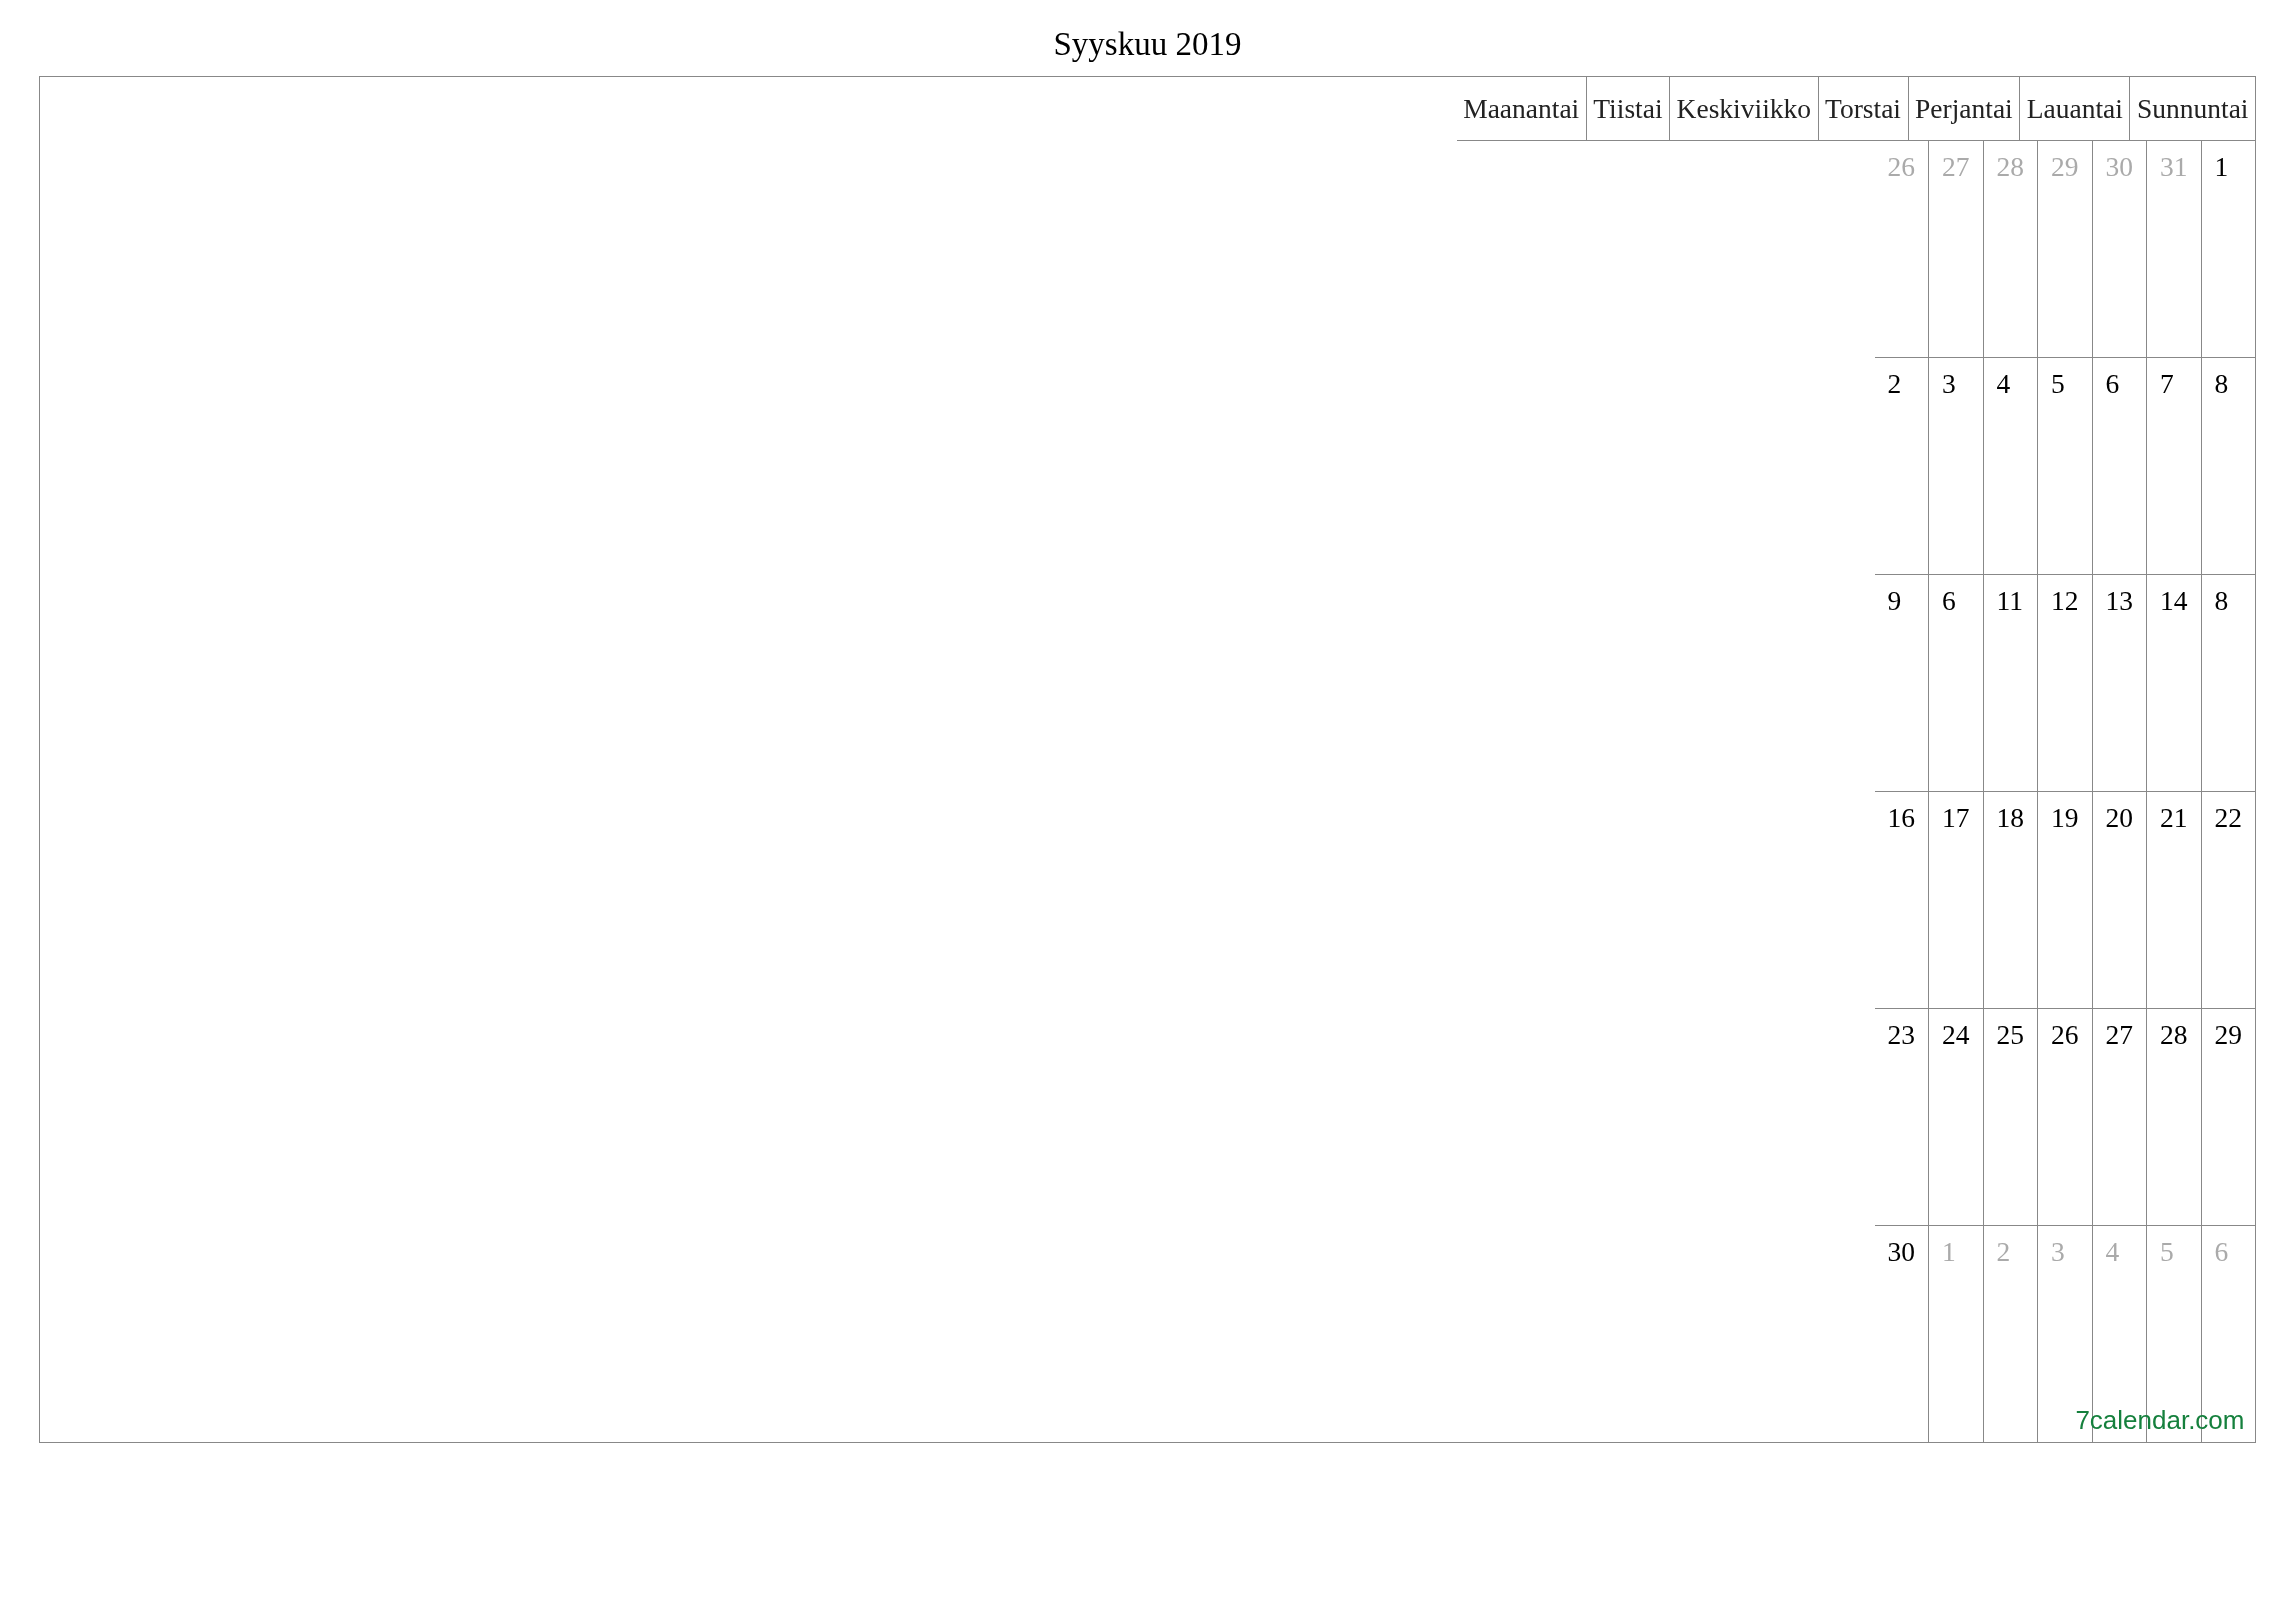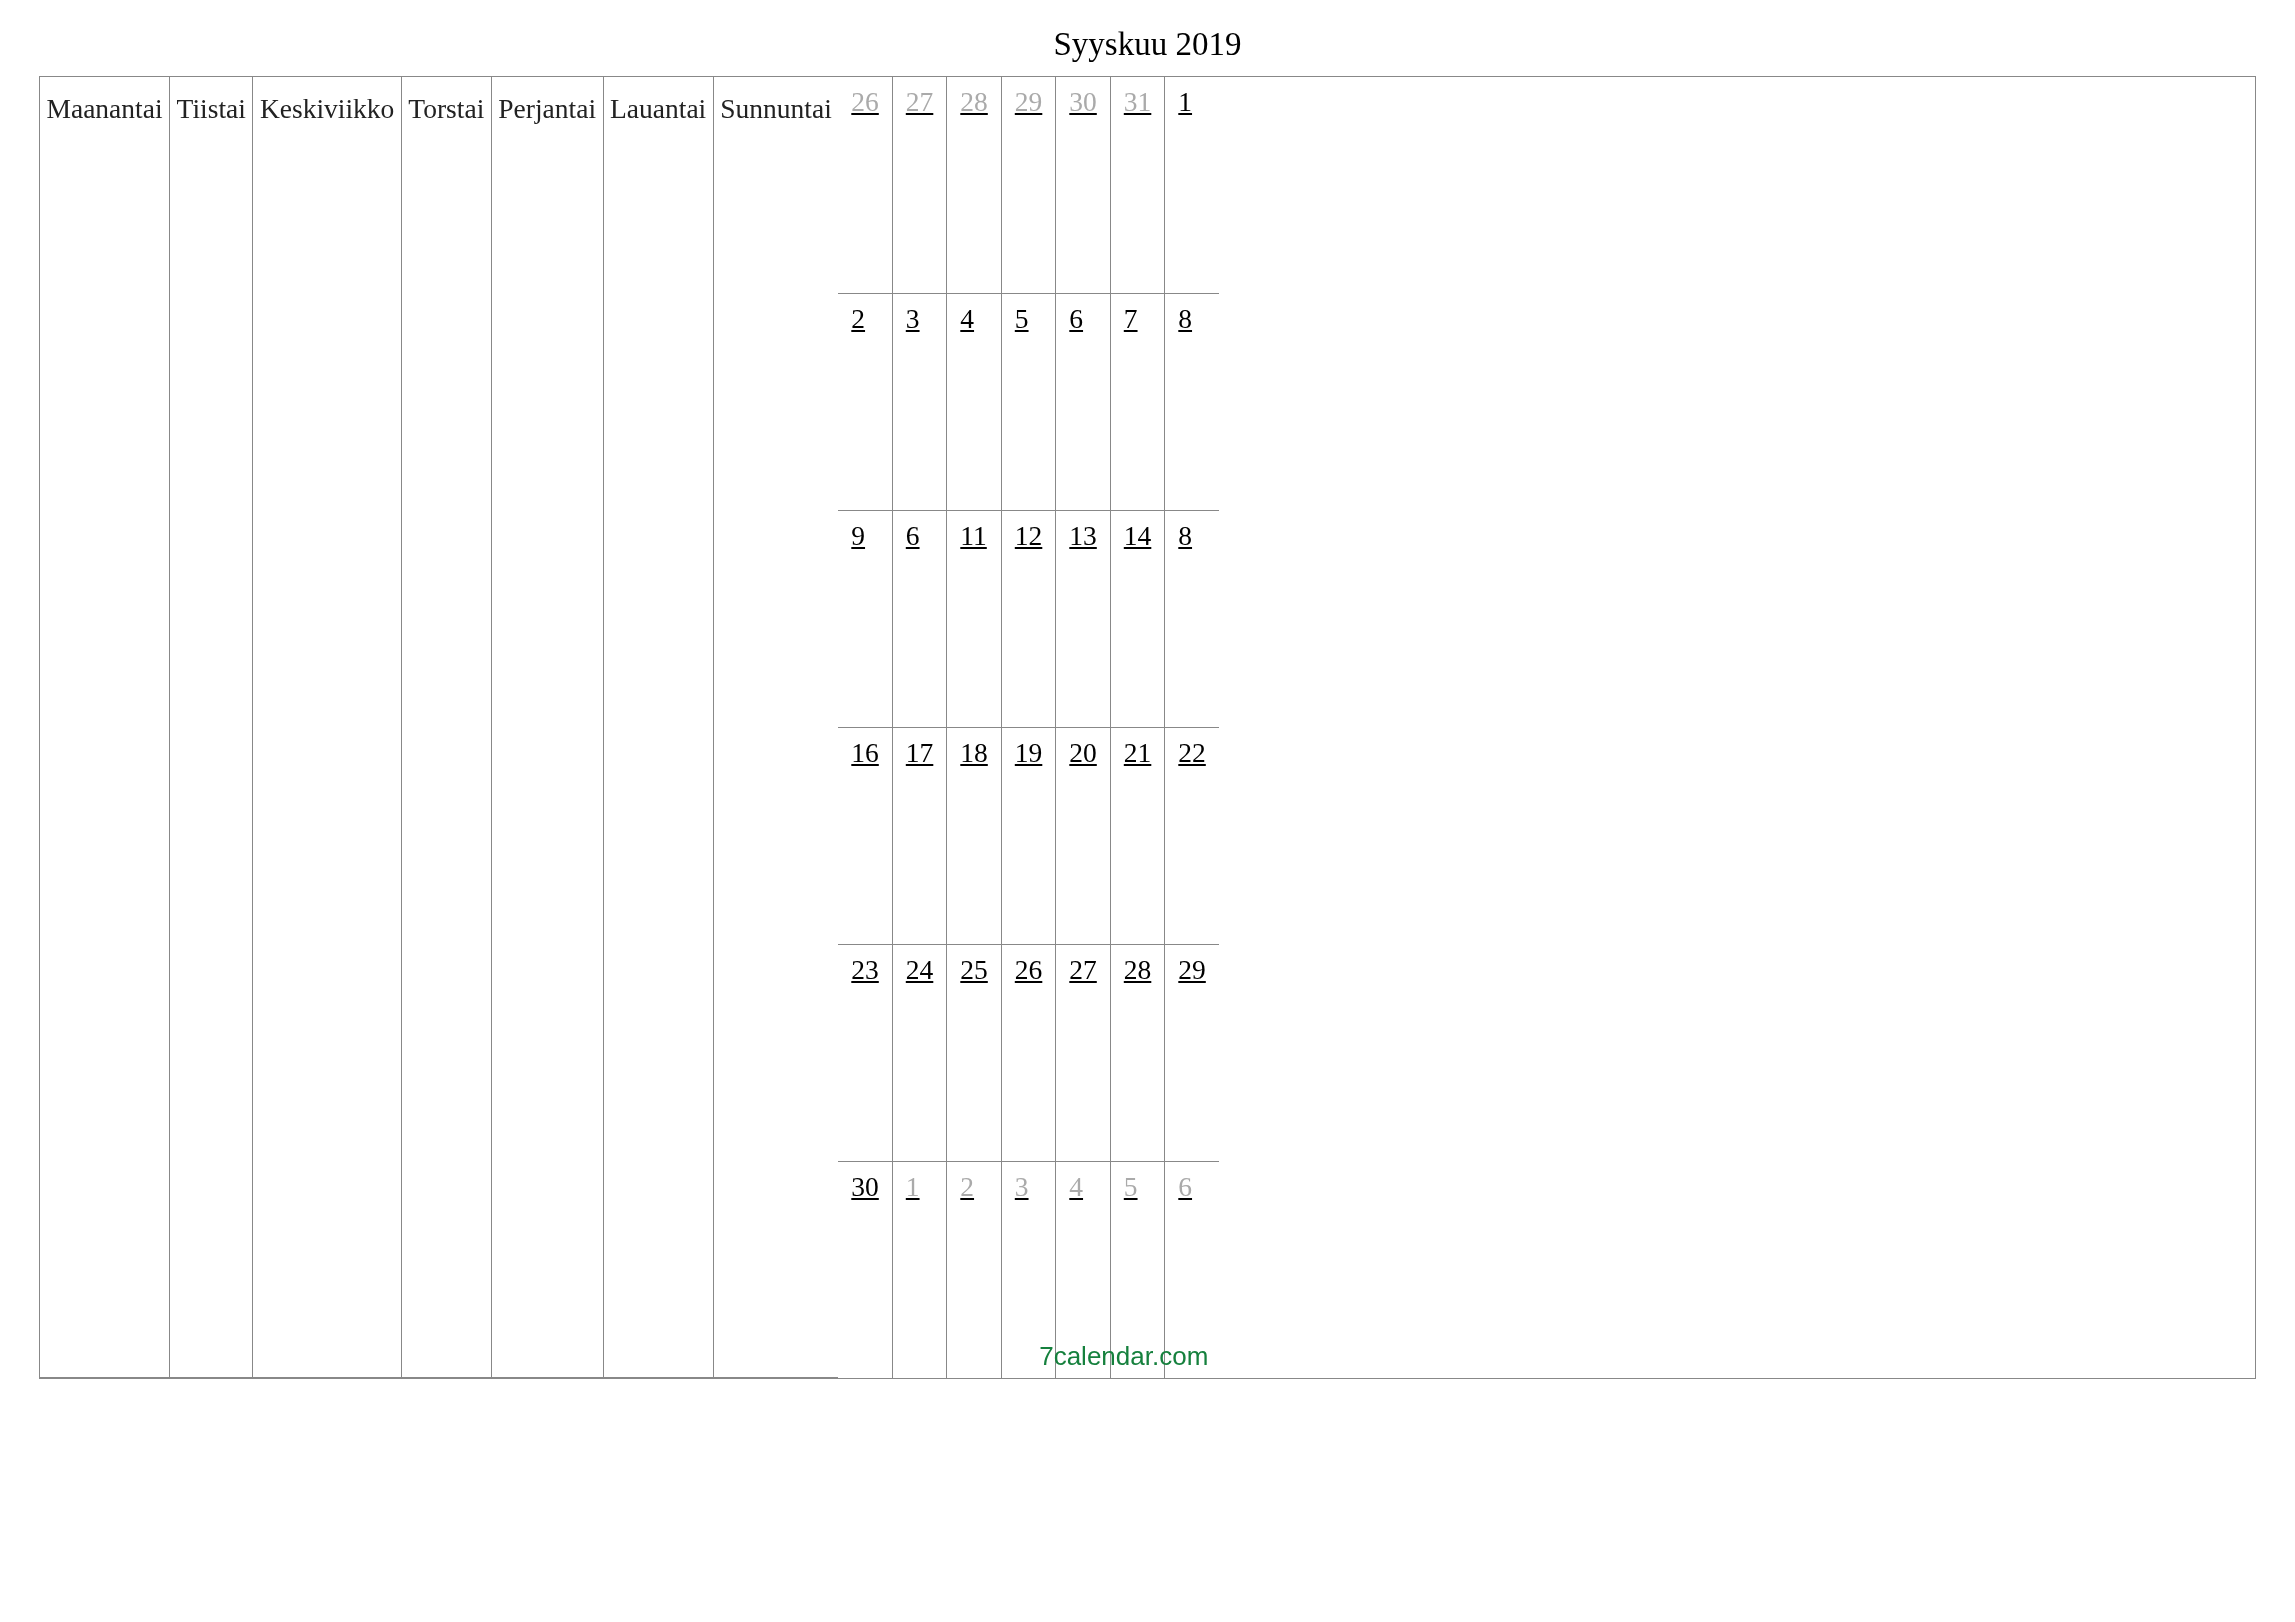--- a/index.html
+++ b/index.html
@@ -17,22 +17,23 @@
     .calendar-title {
       text-align: center;
       font-size: 33px;
       font-weight: normal;
       color: #000;
       margin-bottom: 13px;
     }
     .calendar-grid {
       border: 1.3px solid #888;
       display: flex;
-      flex-direction: row;
+      flex-direction: column;
       width: 100%;
+      align-items: flex-end;
     }
     .header-row {
       display: flex;
       border-bottom: 1.3px solid #888;
     }
     .header-cell {
       flex: 1;
       text-align: center;
       padding: 15.7px 6.5px;
       font-size: 27.5px;
@@ -48,21 +49,20 @@
     }
     .week-row:last-child {
       border-bottom: none;
     }
     .day-cell {
       flex: 1;
       height: 216px;
       border-right: 1.3px solid #888;
       padding: 9.2px 13px;
       position: relative;
-      text-decoration: underline;
     }
     .day-cell:last-child {
       border-right: none;
     }
     .day-number {
       font-size: 27.5px;
       color: #000;
     }
     .day-number.muted {
       color: #aaa;

